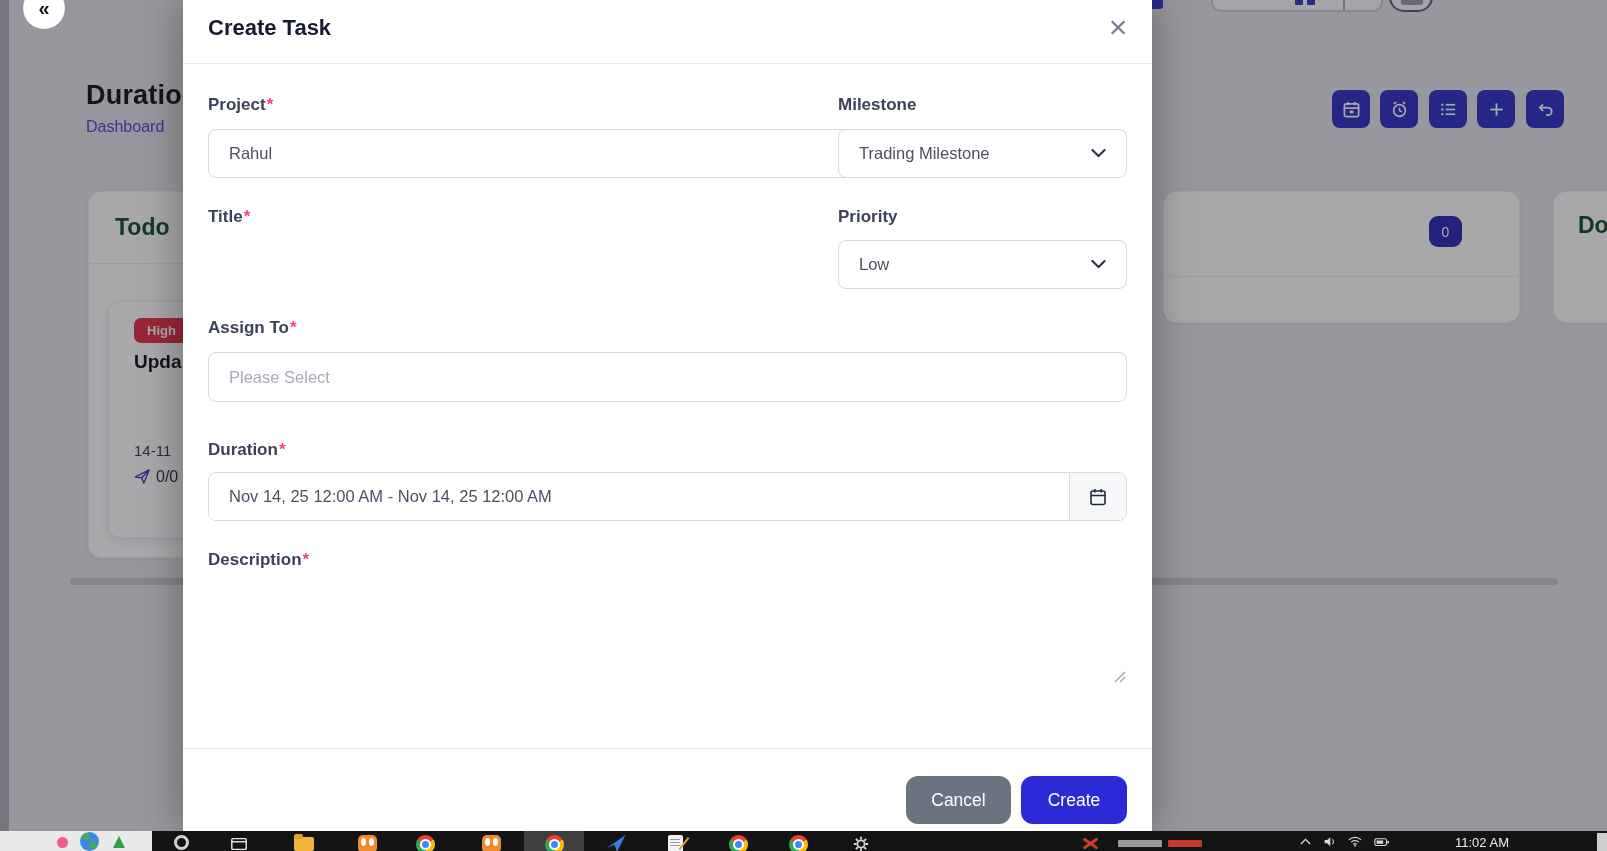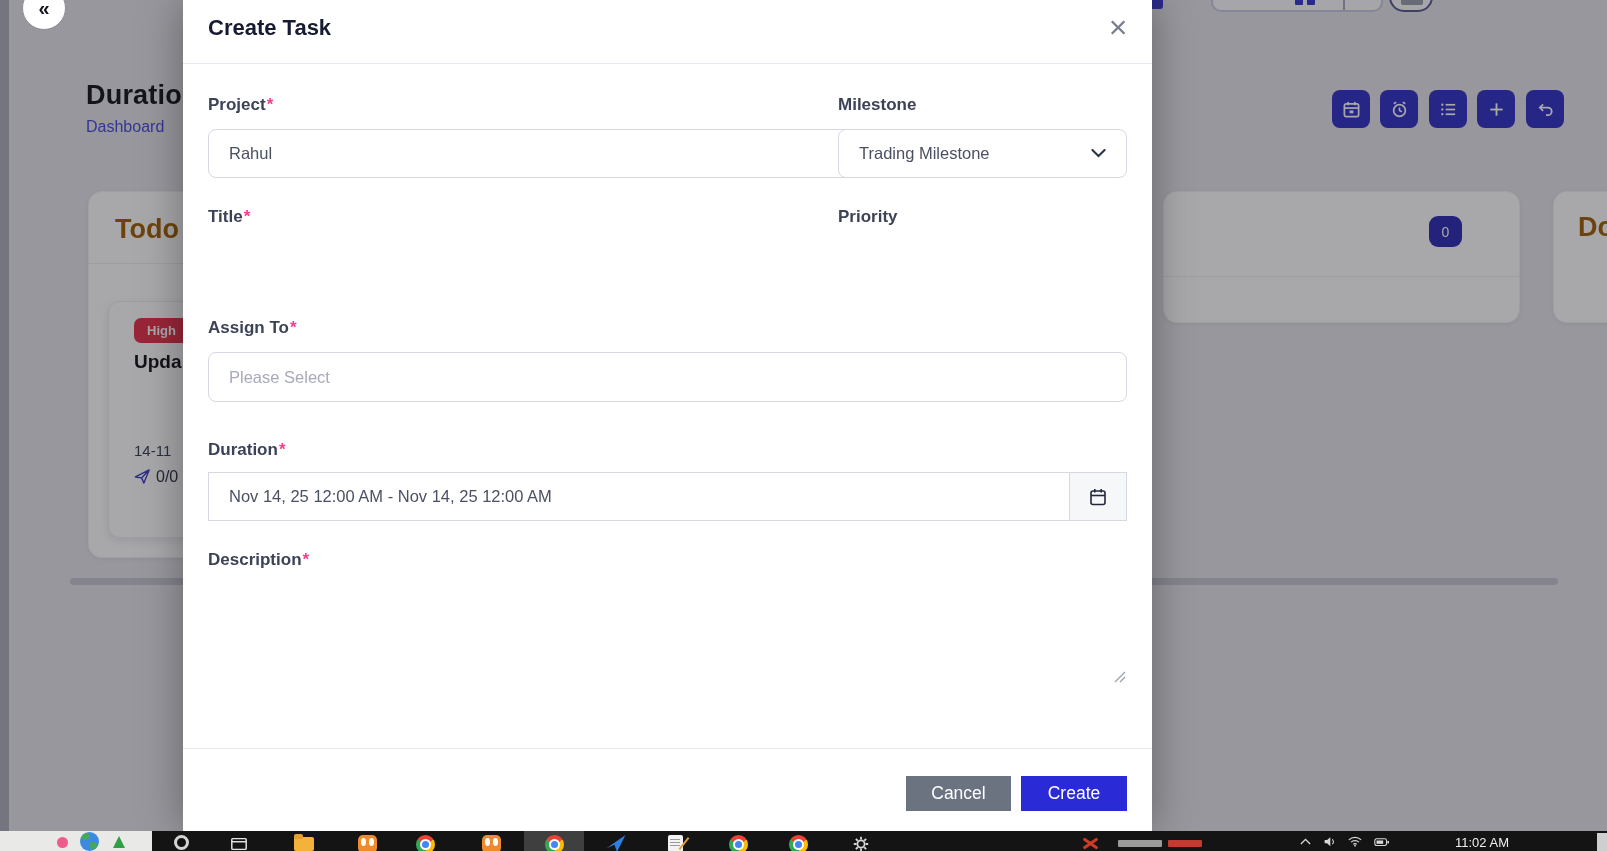--- a/index.html
+++ b/index.html
@@ -9,21 +9,21 @@
 
   
   .side-strip{left:0;top:0;width:9px;height:831px;background:#aeb0ba}
   .page-title{left:86px;top:80px;font-size:27px;font-weight:600;color:#17191f;letter-spacing:.2px}
   .breadcrumb{left:86px;top:118px;font-size:16px;color:#4c4cd8;cursor:pointer}
   .tbtn{top:90px;width:38px;height:38px;border-radius:8px;background:#3434c6;border:none;display:flex;align-items:center;justify-content:center;cursor:pointer}
   .col{background:#fff;border-radius:14px;border:1px solid rgba(0,0,0,.05);box-shadow:0 1px 4px rgba(40,40,70,.06)}
   .col-todo{left:88px;top:191px;width:348px;height:367px}
   .col-mid{left:1163px;top:191px;width:357px;height:132px}
   .col-done{left:1553px;top:191px;width:80px;height:132px;overflow:hidden}
-  .col-title{position:absolute;left:26px;top:22px;font-size:27px;font-weight:700;color:#a16207}
+  .col-title{position:absolute;left:26px;top:22px;font-size:23px;font-weight:700;color:#14532d}
   .col-divider{position:absolute;left:0;right:0;top:71px;border-top:1px solid #ececf1}
   .count-badge{position:absolute;left:265px;top:24px;width:33px;height:31px;border-radius:9px;background:#2f2fb4;color:#fff;font-size:14px;display:flex;align-items:center;justify-content:center}
   .task-card{left:108px;top:301px;width:308px;height:237px;background:#fff;border-radius:12px;border:1px solid #ececf2;box-shadow:0 3px 10px rgba(30,30,60,.10)}
   .prio-badge{position:absolute;left:25px;top:16px;padding:5px 13px;background:#e8354b;color:#fff;font-size:13px;font-weight:600;border-radius:7px}
   .card-title{position:absolute;left:25px;top:49px;font-size:19px;font-weight:700;color:#15171c}
   .card-date{position:absolute;left:25px;top:140px;font-size:15px;color:#3b4354}
   .card-counter{position:absolute;left:25px;top:166px;display:flex;align-items:flex-start;gap:5px;font-size:16px;color:#2f3542}
   .hscroll{left:70px;top:578px;width:1488px;height:7px;border-radius:4px;background:#c6c7d1;cursor:pointer}
   .top-part-icon{left:1150px;top:0;width:13px;height:9px;background:#3b3bd0;border-radius:0 0 3px 3px}
   .top-part-box{left:1211px;top:-22px;width:172px;height:34px;border:2px solid #c9cbe0;border-radius:10px;background:#fbfbfd}
@@ -43,27 +43,27 @@
   .m-title{position:absolute;left:25px;top:15px;font-size:22px;font-weight:600;color:#171b31}
   .m-close{position:absolute;left:914px;top:6px;width:42px;height:42px;border:none;background:transparent;font-size:32px;font-weight:300;color:#787d90;cursor:pointer;line-height:42px;text-align:center}
   .m-hdivider{position:absolute;left:0;top:63px;width:969px;border-top:1px solid #e9eaf0}
   .flabel{position:absolute;font-size:17px;font-weight:600;color:#3c4257}
   .req{color:#f53d8c;margin-left:1px}
   .field{position:absolute;height:49px;border:1px solid #d6d8e4;border-radius:8px;background:#fff;display:flex;align-items:center;padding:0 20px;cursor:pointer}
   .fval{font-size:16.5px;color:#4b5063}
   .chev{margin-left:auto}
   input.inp,textarea.ta{position:absolute;border:1px solid #d6d8e4;border-radius:8px;font-size:16.5px;color:#4b5063;padding:0 20px;font-family:inherit;outline:none}
   input.inp::placeholder,textarea.ta::placeholder{color:#a6aaba}
-  .dur-group{position:absolute;left:25px;top:472px;width:919px;height:49px;border:1px solid #d6d8e4;border-radius:0;display:flex;overflow:hidden}
+  .dur-group{position:absolute;left:25px;top:472px;width:919px;height:49px;border:1px solid #d6d8e4;border-radius:8px;display:flex;overflow:hidden}
   .dur-input{flex:1;border:none;font-size:16.5px;color:#4b5063;padding:0 20px;font-family:inherit;outline:none}
   .dur-addon{width:57px;background:#f6f7f9;border-left:1px solid #d6d8e4;display:flex;align-items:center;justify-content:center;border:none;border-left:1px solid #d6d8e4;cursor:pointer}
   textarea.ta{left:25px;top:583px;width:919px;height:102px;padding:14px 20px;resize:none}
   .ta-resize{position:absolute;left:930px;top:670px}
   .m-fdivider{position:absolute;left:0;top:748px;width:969px;border-top:1px solid #e9eaf0}
-  .btn{position:absolute;top:776px;height:35px;border:none;border-radius:0;color:#fff;font-size:17.5px;font-weight:500;cursor:pointer;font-family:inherit}
+  .btn{position:absolute;top:776px;height:48px;border:none;border-radius:12px;color:#fff;font-size:17.5px;font-weight:500;cursor:pointer;font-family:inherit}
   .btn-cancel{left:723px;width:105px;background:#6b7280}
   .btn-create{left:838px;width:106px;background:#2a2ad6}
 
   
   .taskbar{left:0;top:831px;width:1607px;height:22px;background:#141414;z-index:60}
   .dock{position:absolute;left:0;top:0;width:152px;height:22px;background:#e9e9e7}
   .dock-dot{position:absolute;left:57px;top:6px;width:11px;height:11px;border-radius:50%;background:#ef5b8b}
   .globe{position:absolute;left:80px;top:1px;width:19px;height:19px;border-radius:50%;background:#3c8ae0;overflow:hidden}
   .globe i{position:absolute;background:#46a85c;border-radius:50%}
   .globe .g1{left:1px;top:1px;width:9px;height:7px}
@@ -218,20 +218,26 @@
       </svg>
   </div>
 
   <div class="flabel" style="left:25px;top:207px">
     <span>Title</span><span class="req">*</span>
   </div>
   <div class="flabel" style="left:655px;top:207px">
     <span>Priority</span>
   </div>
 
+  <div class="field" style="left:655px;top:240px;width:289px">
+    <span class="fval">Low</span>
+    <svg class="chev" viewBox="0 0 16 9" width="15">
+        <path d="M1.5 1 L8 7.5 L14.5 1" fill="none" stroke="#2e3347" stroke-width="2.2" stroke-linecap="round"></path>
+      </svg>
+  </div>
 
   <div class="flabel" style="left:25px;top:318px">
     <span>Assign To</span><span class="req">*</span>
   </div>
   <input class="inp" style="left: 25px; top: 352px; width: 919px; height: 50px;" placeholder="Please Select">
 
   <div class="flabel" style="left:25px;top:440px">
     <span>Duration</span><span class="req">*</span>
   </div>
   <div class="dur-group">

